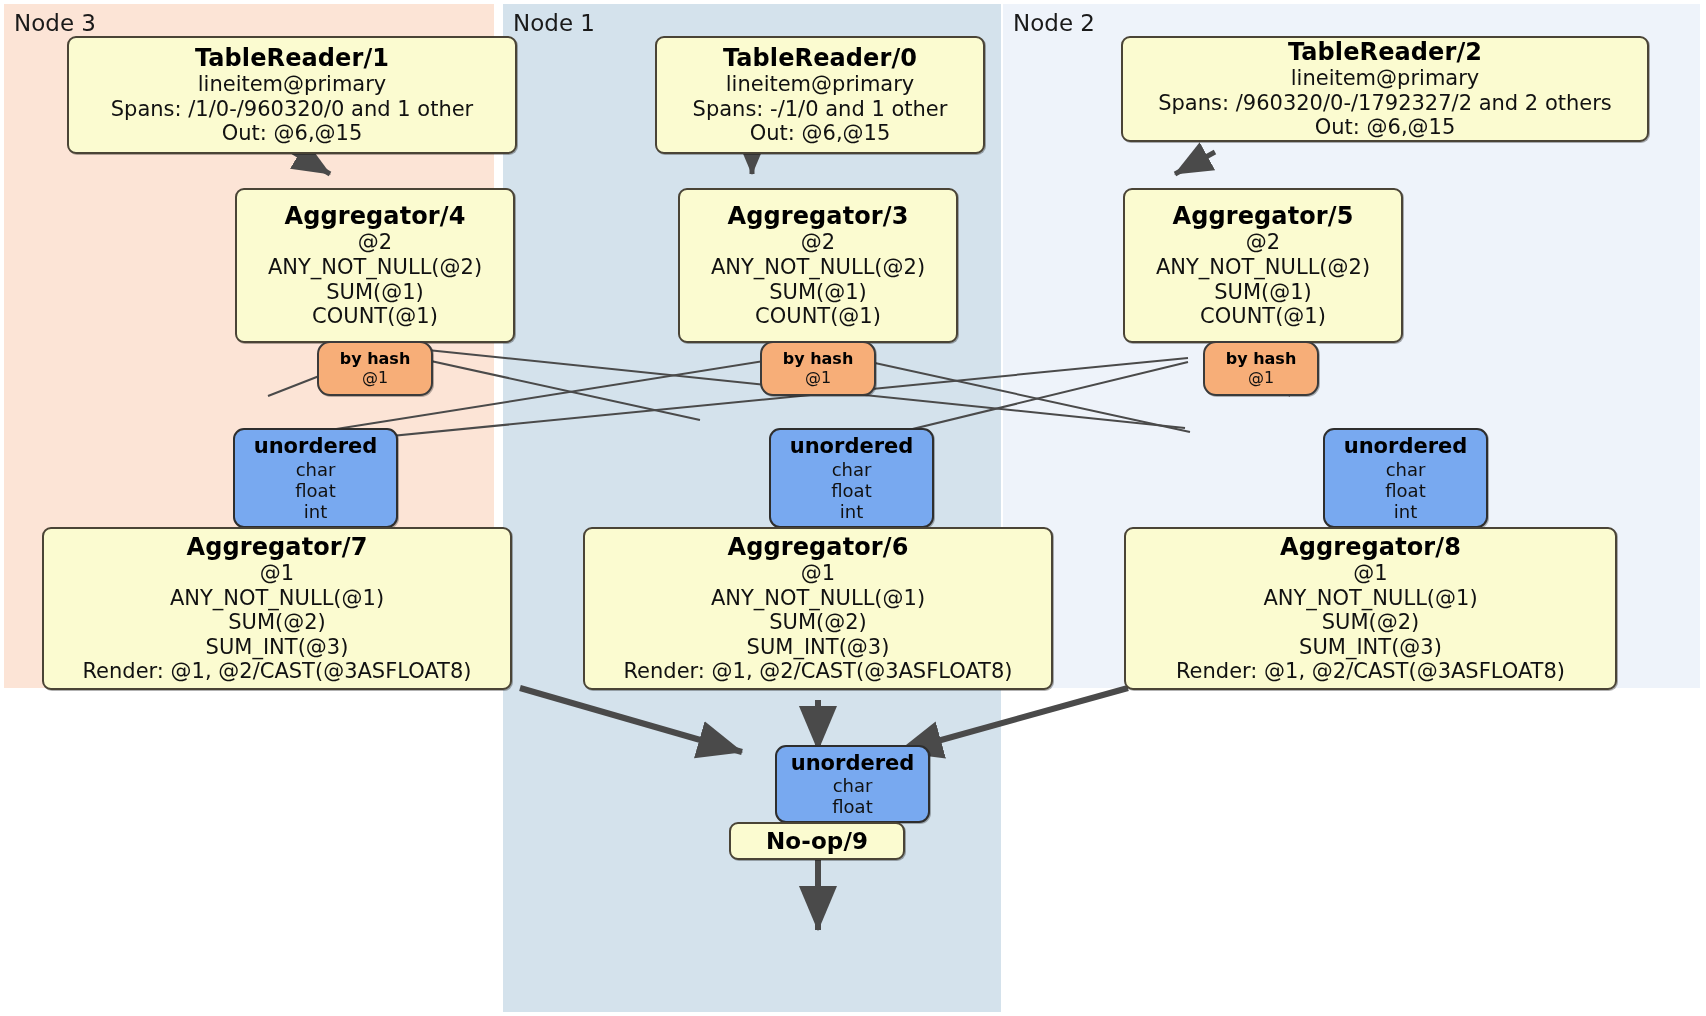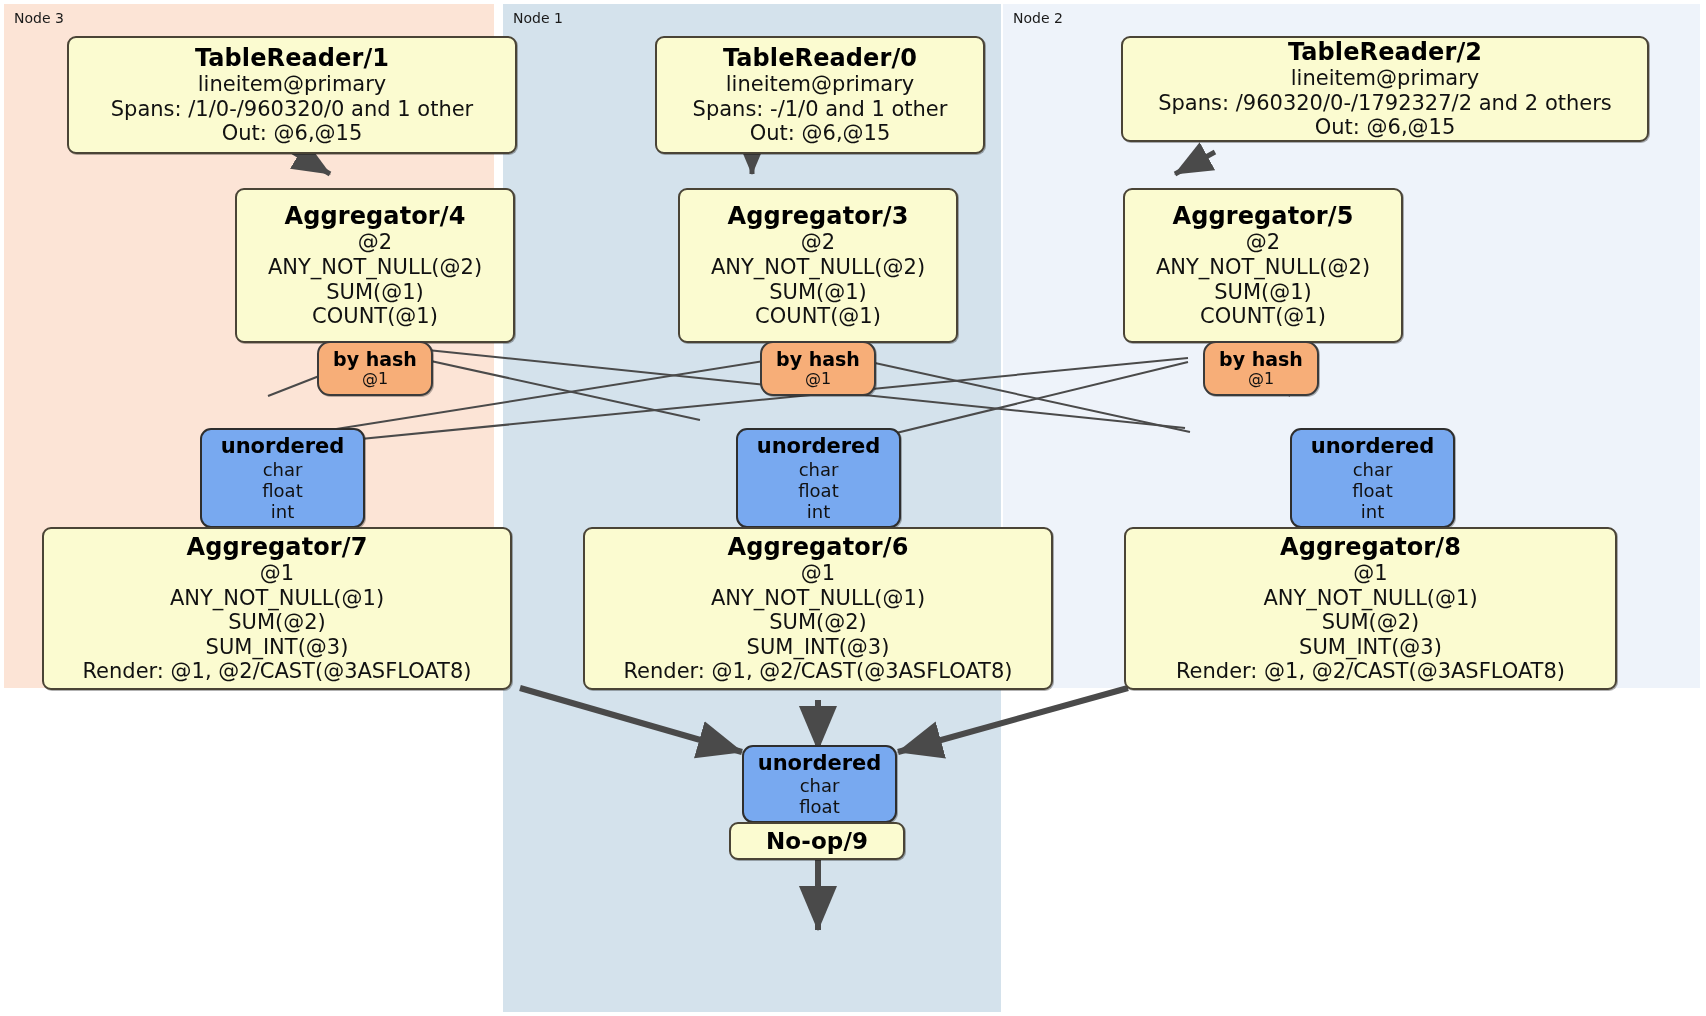--- a/index.html
+++ b/index.html
@@ -1,39 +1,39 @@
 <!DOCTYPE html>
 <html><head>
 <meta charset="utf-8">
 <style>
   html,body{margin:0;padding:0;background:#fff;}
   body{font-family:"DejaVu Sans","Liberation Sans",sans-serif;}
   #stage{position:relative;width:1706px;height:1016px;overflow:hidden;background:#ffffff;}
 
   
   .panel{position:absolute;box-sizing:border-box;}
-  .panel-label{position:absolute;top:6px;left:10px;font-size:14px;color:#1a1a1a;
+  .panel-label{position:absolute;top:6px;left:10px;font-size:23px;color:#1a1a1a;
                font-family:"DejaVu Sans","Liberation Sans",sans-serif;white-space:nowrap;}
 
   
   #edges{position:absolute;left:0;top:0;width:1706px;height:1016px;pointer-events:none;}
 
   
   .box{position:absolute;box-sizing:border-box;display:flex;flex-direction:column;
        align-items:center;justify-content:center;text-align:center;line-height:1.17;}
   .proc{background:#fbfbd0;border:2px solid #4a4436;border-radius:9px;
         box-shadow:1px 1px 0 rgba(0,0,0,.30);}
   .proc .ttl{font-weight:bold;font-size:24px;color:#000;letter-spacing:.1px;}
   .proc .ln{font-size:21px;color:#111;}
   .hash{background:#f7ae78;border:2px solid #3b3b3b;border-radius:13px;
         box-shadow:1px 1px 0 rgba(0,0,0,.28);}
-  .hash .ttl{font-weight:bold;font-size:19px;color:#000;}
+  .hash .ttl{font-weight:bold;font-size:16px;color:#000;}
   .hash .ln{font-size:16px;color:#111;}
   .router{background:#78a9f0;border:2px solid #2e2e2e;border-radius:11px;
-          box-shadow:1px 1px 0 rgba(0,0,0,.28);}
+          box-shadow:1px 1px 0 rgba(0,0,0,.28);margin-left:33px;}
   .router .ttl{font-weight:bold;font-size:21px;color:#000;}
   .router .ln{font-size:18px;color:#111;}
   .small .ttl{font-size:23px;}
 </style>
 </head>
 <body>
 
 <div id="stage">
 
   <div class="panel" style="left:4px;top:4px;width:490px;height:684px;background:#fce4d6;">

